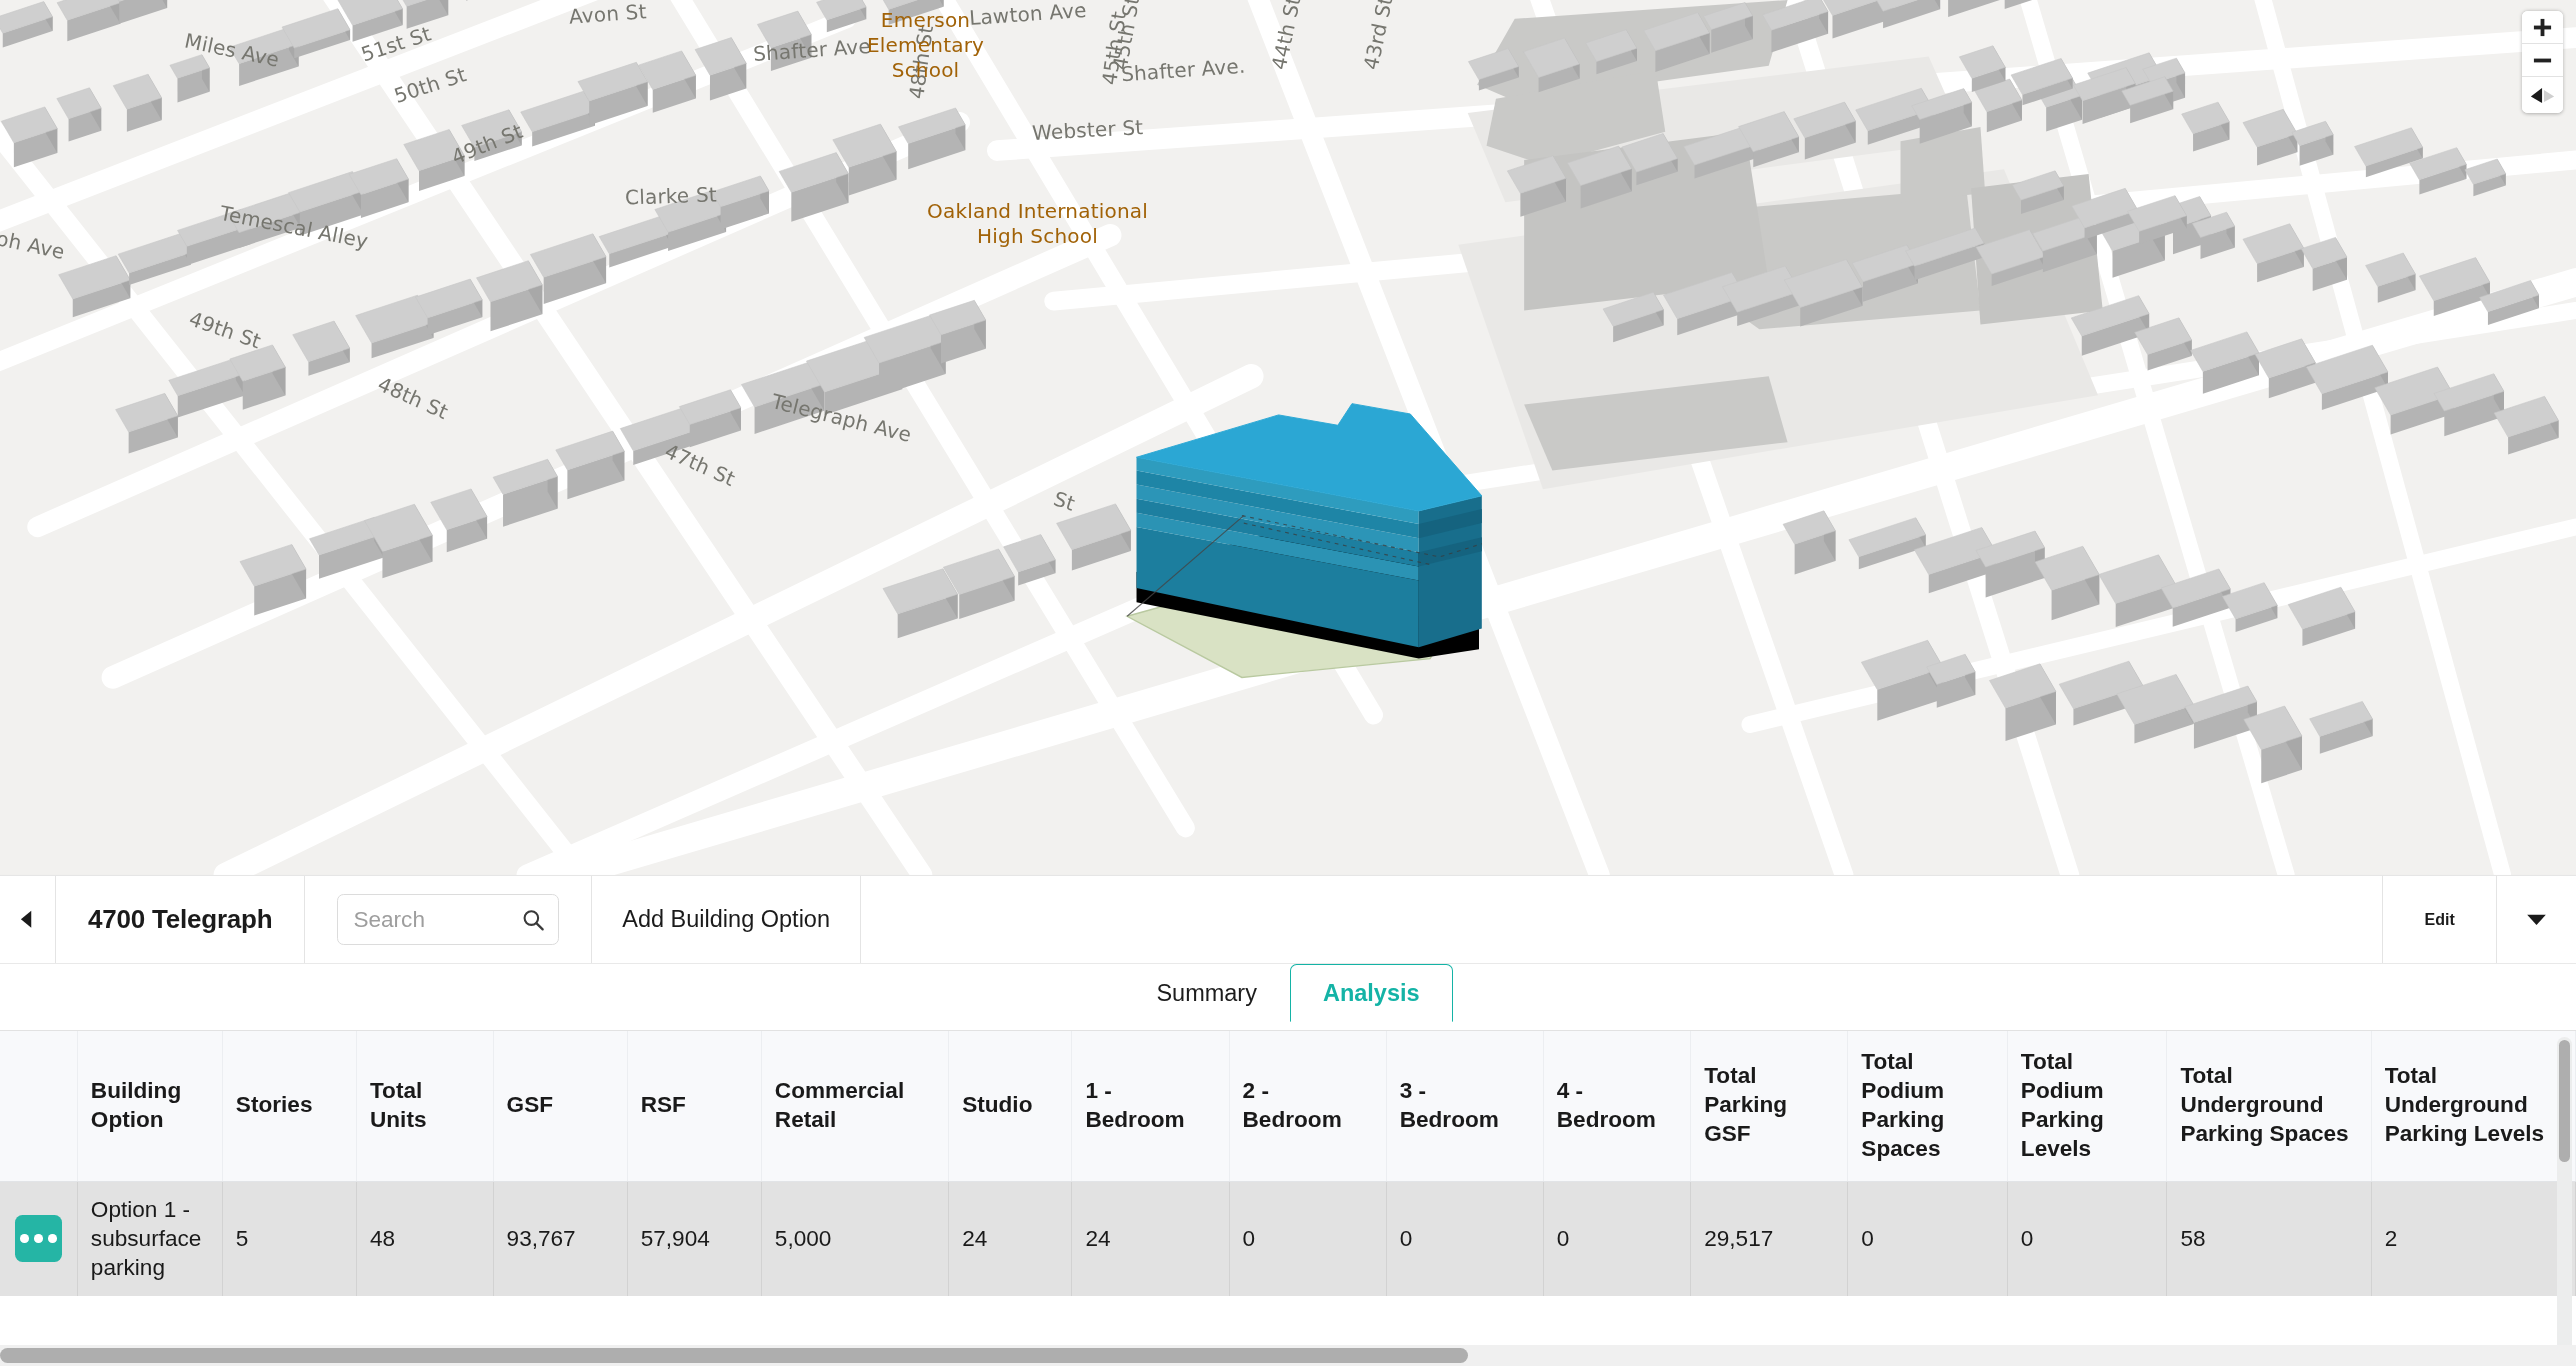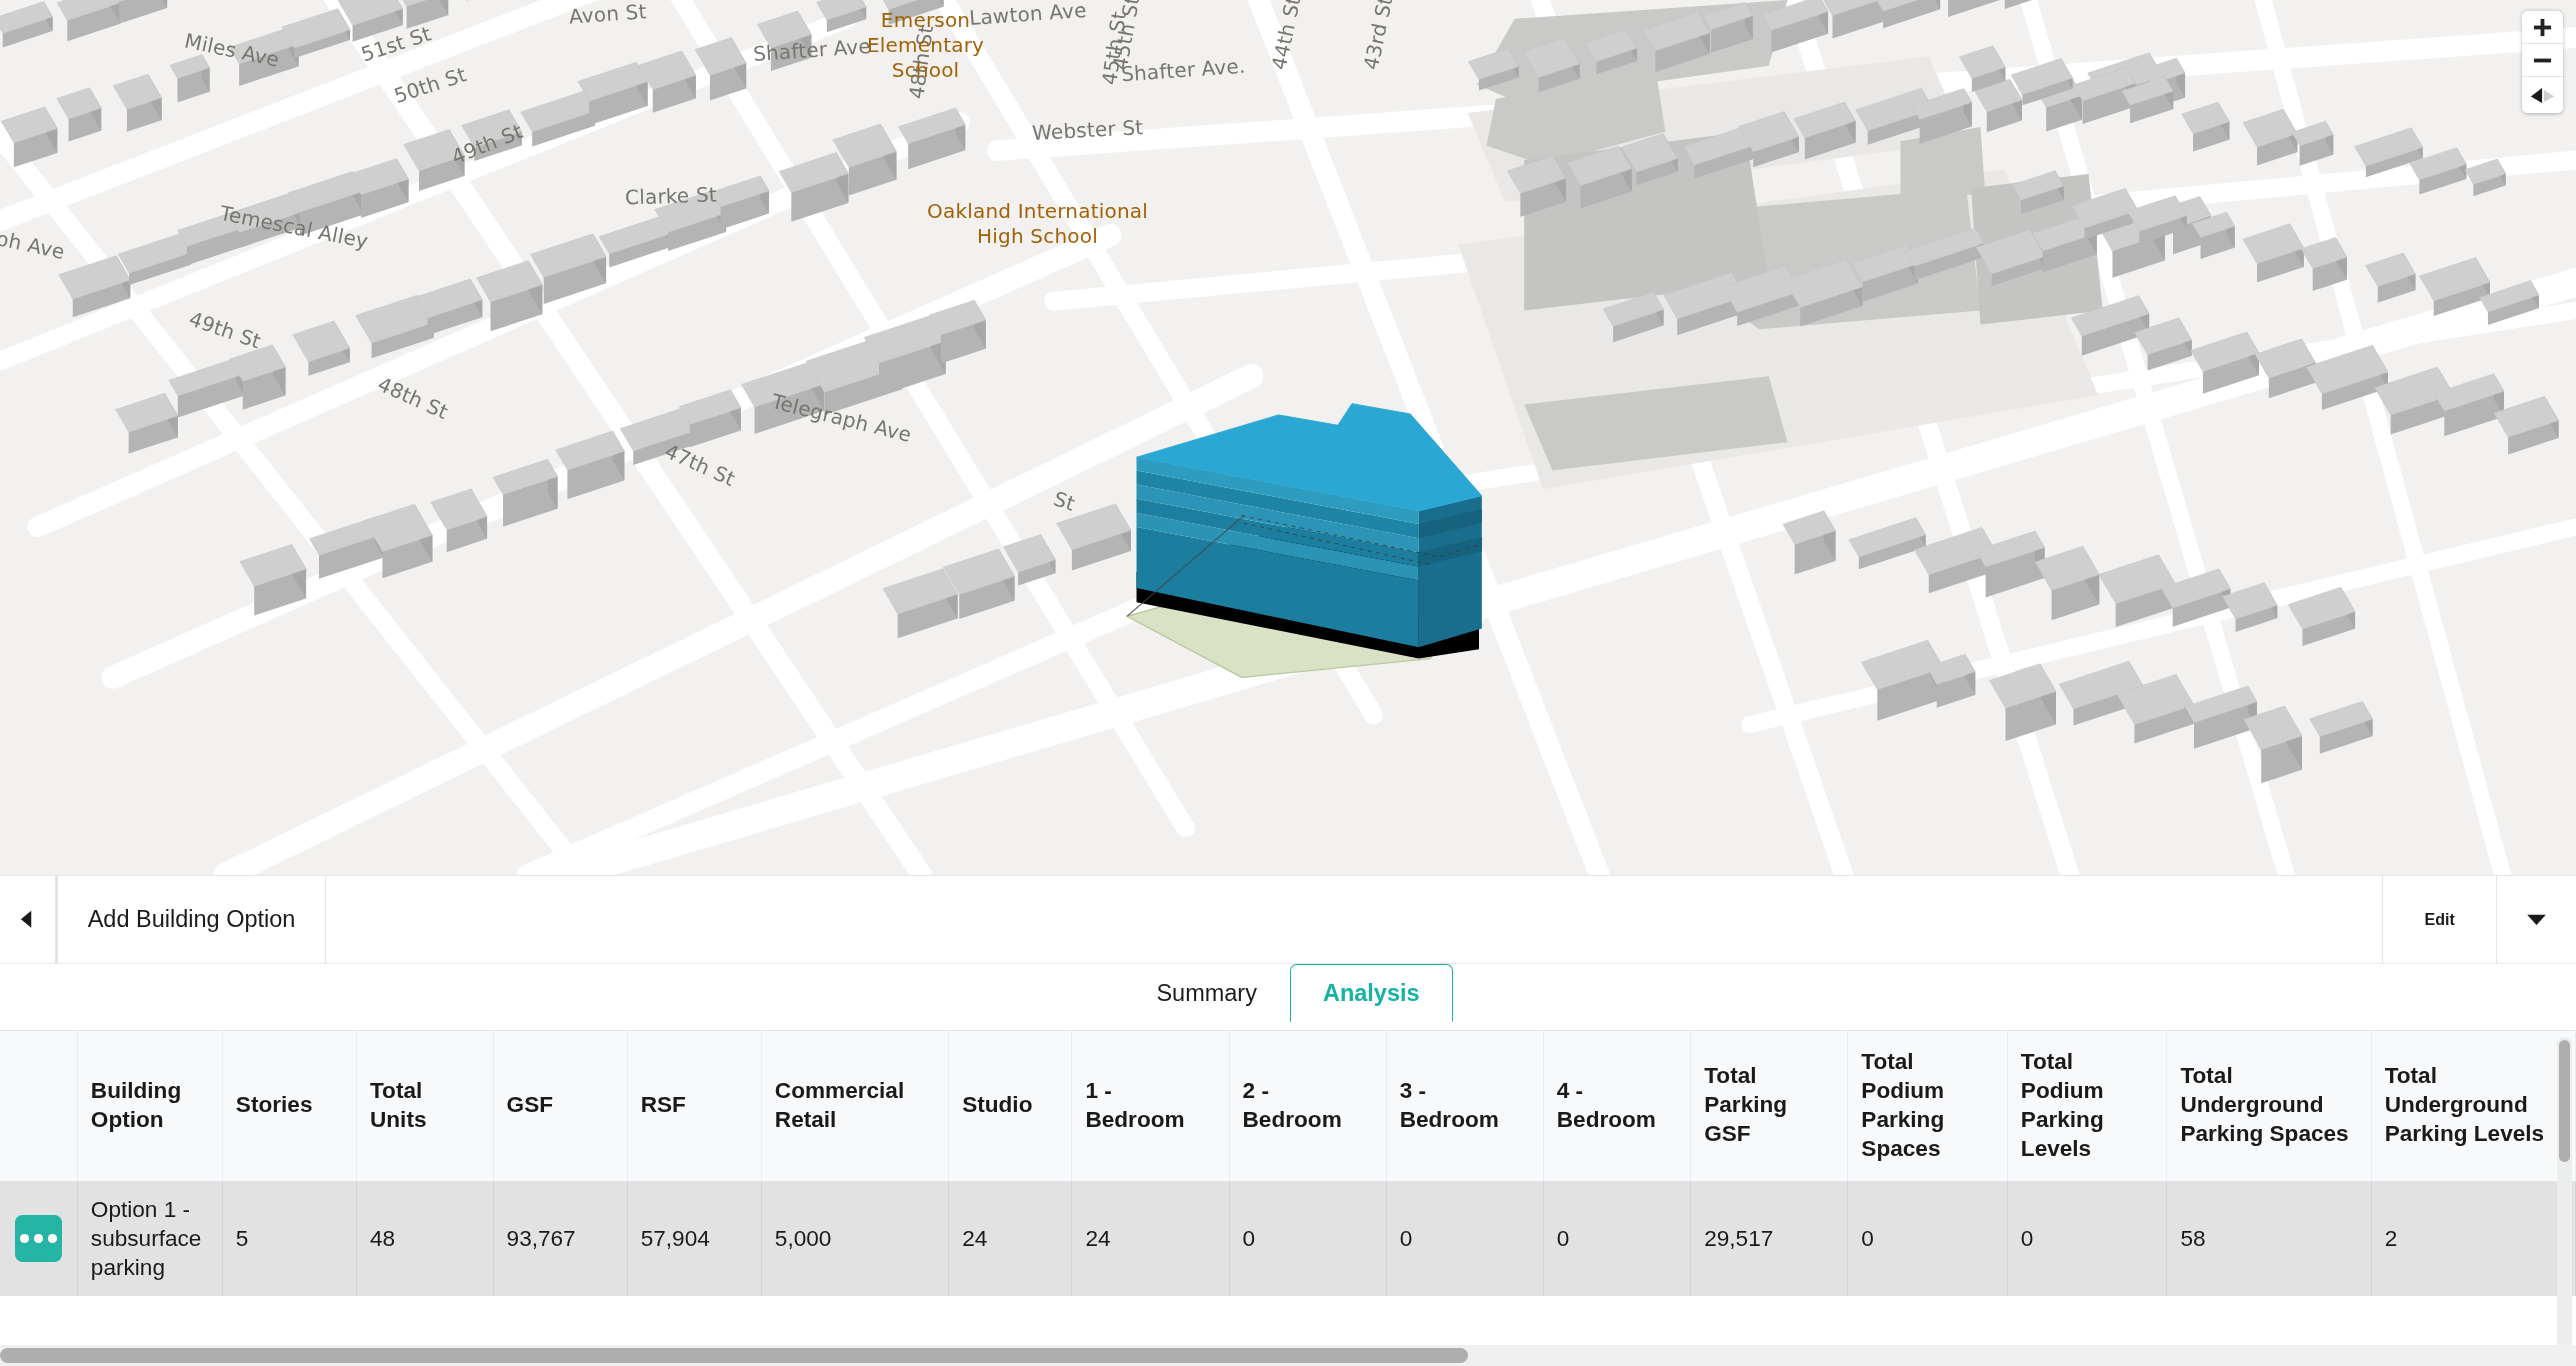--- a/index.html
+++ b/index.html
@@ -857,21 +857,33 @@
 
   <div class="panel">
 
     <div class="toolbar">
       <div class="tb-back">
         <svg width="19" height="22.6" viewBox="0 0 20 24">
           <polygon points="14,3 14,21 3,12" fill="#1a1a1a"></polygon>
         </svg>
       </div>
       <div class="tb-sep"></div>
+      <div class="tb-title">4700 Telegraph</div>
       <div class="tb-sep"></div>
+      <div class="tb-search-wrap">
+        <div class="search-box">
+          <input type="text" placeholder="Search" style="">
+          <span class="search-icon">
+            <svg width="24.5" height="24.5" viewBox="0 0 26 26">
+              <circle cx="11" cy="11" r="7.2" fill="none" stroke="#3a3a3a" stroke-width="2.2"></circle>
+              <line x1="16.3" y1="16.3" x2="23" y2="23" stroke="#3a3a3a" stroke-width="2.4" stroke-linecap="round"></line>
+            </svg>
+          </span>
+        </div>
+      </div>
       <div class="tb-sep"></div>
       <div class="tb-addopt">Add Building Option</div>
       <div class="tb-sep"></div>
       <div class="tb-flex"></div>
       <div class="tb-sep"></div>
       <div class="tb-edit">Edit</div>
       <div class="tb-sep"></div>
       <div class="tb-caret">
         <svg width="21" height="13" viewBox="0 0 22 14">
           <polygon points="1,2 21,2 11,13" fill="#1a1a1a"></polygon>

